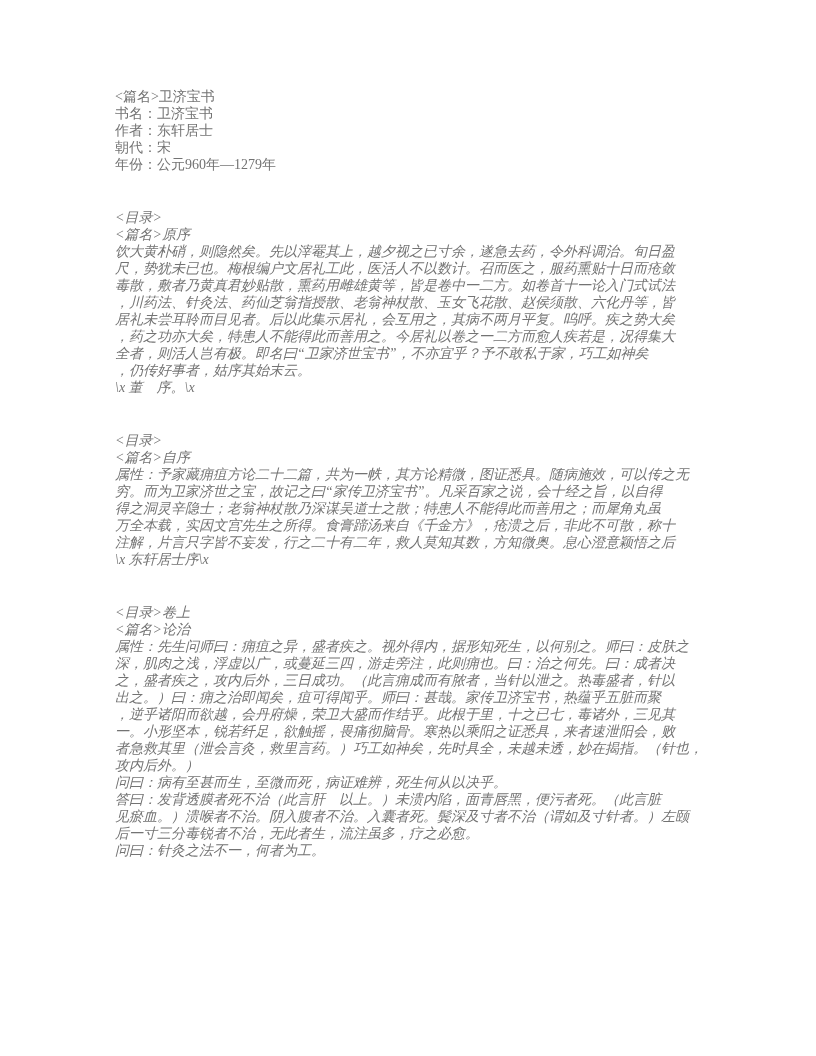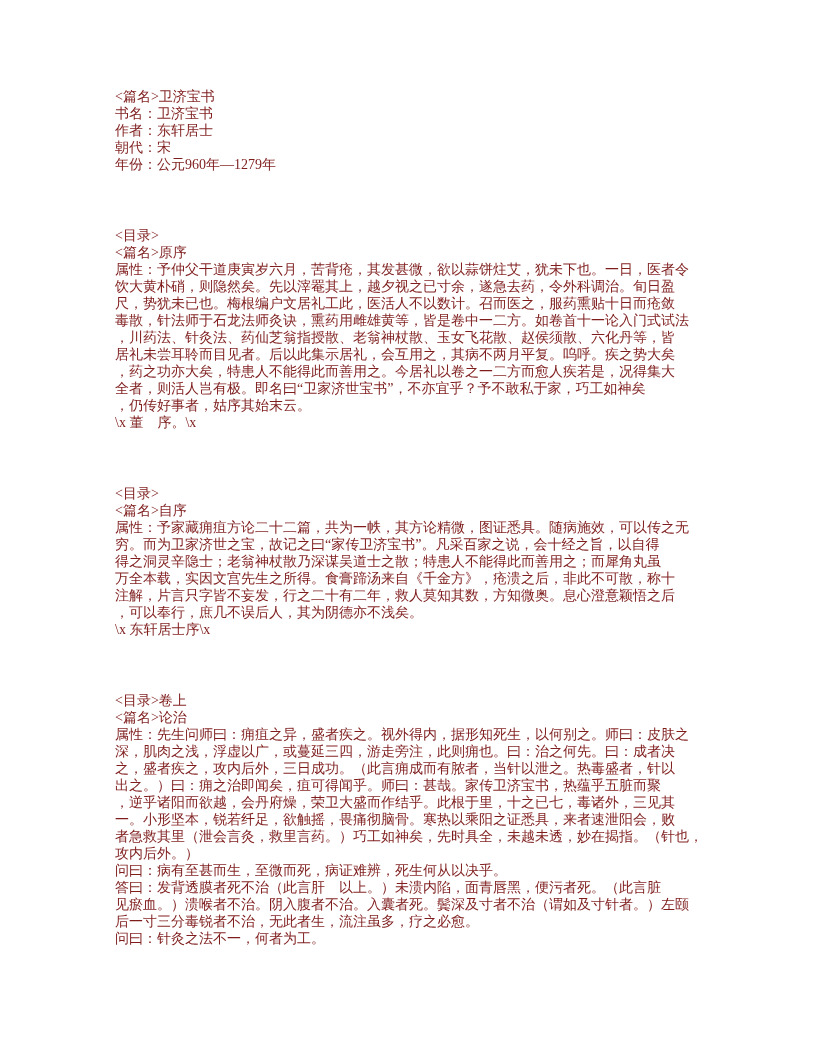--- a/index.html
+++ b/index.html
@@ -5,73 +5,72 @@
   html, body {
     margin: 0;
     padding: 0;
     background: #ffffff;
   }
   .page {
     position: relative;
     width: 816px;
     height: 1056px;
     background: #ffffff;
-    color: #7f1d1d;
+    color: #737373;
     font-family: "Liberation Serif", "DejaVu Serif", serif;
     font-size: 14px;
     line-height: 17px;
     box-sizing: border-box;
     padding: 88px 76px 0 115px;
     overflow: hidden;
     border-radius: 9px;
   }
   .line {
     white-space: pre;
     height: 17px;
     overflow: visible;
   }
   .section {
-    margin-top: 54px; 
+    margin-top: 36px; 
+    font-style: italic;
   }
 </style>
 </head>
 <body>
 
 <main class="page">
   <section class="header-block">
       <div class="line">&lt;篇名&gt;卫济宝书</div>
       <div class="line">书名：卫济宝书</div>
       <div class="line">作者：东轩居士</div>
       <div class="line">朝代：宋</div>
       <div class="line">年份：公元960年—1279年</div>
     </section>
   <div>
       <section class="section">
         <div class="line">&lt;目录&gt;</div>
         <div class="line">&lt;篇名&gt;原序</div>
-        <div class="line">属性：予仲父干道庚寅岁六月，苦背疮，其发甚微，欲以蒜饼炷艾，犹未下也。一日，医者令</div>
         <div class="line">饮大黄朴硝，则隐然矣。先以滓罨其上，越夕视之已寸余，遂急去药，令外科调治。旬日盈</div>
         <div class="line">尺，势犹未已也。梅根编户文居礼工此，医活人不以数计。召而医之，服药熏贴十日而疮敛</div>
-        <div class="line">毒散，针法师于石龙法师灸诀，熏药用雌雄黄等，皆是卷中一二方。如卷首十一论入门式试法</div>
+        <div class="line">毒散，敷者乃黄真君妙贴散，熏药用雌雄黄等，皆是卷中一二方。如卷首十一论入门式试法</div>
         <div class="line">，川药法、针灸法、药仙芝翁指授散、老翁神杖散、玉女飞花散、赵侯须散、六化丹等，皆</div>
         <div class="line">居礼未尝耳聆而目见者。后以此集示居礼，会互用之，其病不两月平复。呜呼。疾之势大矣</div>
         <div class="line">，药之功亦大矣，特患人不能得此而善用之。今居礼以卷之一二方而愈人疾若是，况得集大</div>
         <div class="line">全者，则活人岂有极。即名曰“卫家济世宝书”，不亦宜乎？予不敢私于家，巧工如神矣</div>
         <div class="line">，仍传好事者，姑序其始末云。</div>
         <div class="line">\x 董　序。\x</div>
       </section>
       <section class="section">
         <div class="line">&lt;目录&gt;</div>
         <div class="line">&lt;篇名&gt;自序</div>
         <div class="line">属性：予家藏痈疽方论二十二篇，共为一帙，其方论精微，图证悉具。随病施效，可以传之无</div>
         <div class="line">穷。而为卫家济世之宝，故记之曰“家传卫济宝书”。凡采百家之说，会十经之旨，以自得</div>
         <div class="line">得之洞灵辛隐士；老翁神杖散乃深谋吴道士之散；特患人不能得此而善用之；而犀角丸虽</div>
         <div class="line">万全本载，实因文宫先生之所得。食膏蹄汤来自《千金方》，疮溃之后，非此不可散，称十</div>
         <div class="line">注解，片言只字皆不妄发，行之二十有二年，救人莫知其数，方知微奥。息心澄意颖悟之后</div>
-        <div class="line">，可以奉行，庶几不误后人，其为阴德亦不浅矣。</div>
         <div class="line">\x 东轩居士序\x</div>
       </section>
       <section class="section">
         <div class="line">&lt;目录&gt;卷上</div>
         <div class="line">&lt;篇名&gt;论治</div>
         <div class="line">属性：先生问师曰：痈疽之异，盛者疾之。视外得内，据形知死生，以何别之。师曰：皮肤之</div>
         <div class="line">深，肌肉之浅，浮虚以广，或蔓延三四，游走旁注，此则痈也。曰：治之何先。曰：成者决</div>
         <div class="line">之，盛者疾之，攻内后外，三日成功。（此言痈成而有脓者，当针以泄之。热毒盛者，针以</div>
         <div class="line">出之。）曰：痈之治即闻矣，疽可得闻乎。师曰：甚哉。家传卫济宝书，热蕴乎五脏而聚</div>
         <div class="line">，逆乎诸阳而欲越，会丹府燥，荣卫大盛而作结乎。此根于里，十之已七，毒诸外，三见其</div>

